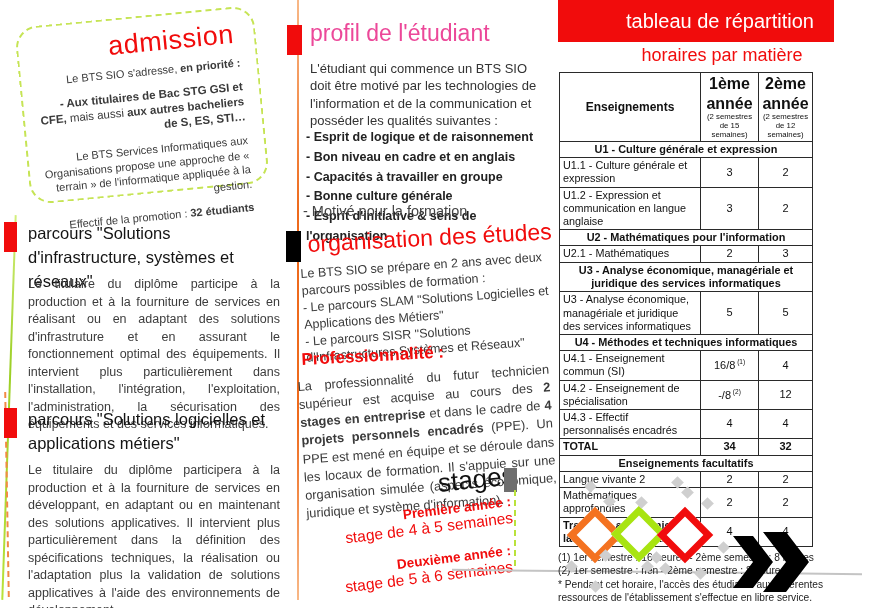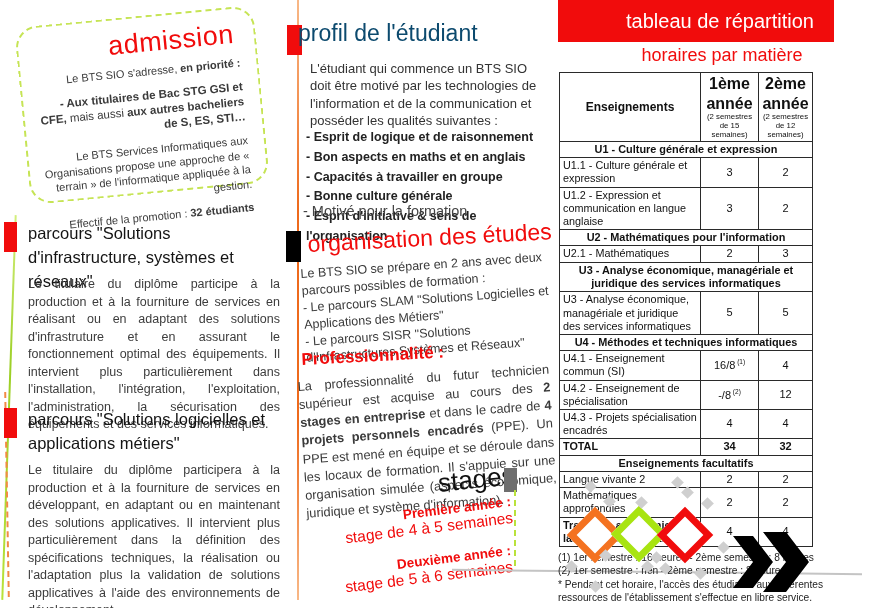--- a/index.html
+++ b/index.html
@@ -19,21 +19,21 @@
     background:linear-gradient(#d3ef7c,#9ccf26 40%,#b9e23c);transform:rotate(2deg);}
   .orange-dash-line{left:6px;top:392px;height:205px;width:0;border-left:2px dashed #f28a44;
     transform:rotate(-1deg);}
   .red-square{width:13px;height:30px;background:#f10c0c;}
   .sec-heading{left:28px;width:254px;font-size:16.5px;line-height:1.45;color:#141414;}
   .sec-body{left:28px;width:252px;font-size:12.5px;line-height:1.4;text-align:justify;color:#3c3c3c;}
 
   
   .orange-line-mid{left:297px;top:0;width:2px;height:600px;
     background:linear-gradient(#f8b887,#ee6a1c 35%,#ee6a1c 70%,#f8b887);}
-  #profil-title{left:298px;top:20px;font-size:23px;color:#0c4a6e;}
+  #profil-title{left:310px;top:20px;font-size:23px;color:#ec4899;}
   #profil-square{left:287px;top:25px;width:15px;height:30px;background:#f10c0c;}
   #profil-intro{left:310px;top:60px;width:238px;font-size:13px;line-height:1.34;color:#333;}
   #profil-bullets{left:306px;top:128px;width:245px;font-size:12.5px;font-weight:bold;
     line-height:1.58;color:#222;}
   #profil-motive{left:303px;top:203px;font-size:14.5px;color:#444;}
   #org-square{left:286px;top:231px;width:15px;height:31px;background:#000;}
   #org-title{left:307px;top:231px;font-size:23px;color:#f10c0c;transform:rotate(-3deg);
     transform-origin:left top;white-space:nowrap;}
   #org-body{left:300px;top:266px;width:250px;font-size:12.5px;line-height:1.35;color:#3a3a3a;
     transform:rotate(-4deg);transform-origin:left top;}
@@ -99,21 +99,21 @@
   <div class="abs sec-heading" style="top:408px;">parcours "Solutions logicielles et applications métiers"</div>
   <div class="abs sec-body" style="top:462px;">Le titulaire du diplôme participera à la production et à la fourniture de services en développant, en adaptant ou en maintenant des solutions applicatives. Il intervient plus particulièrement dans la définition des spécifications techniques, la réalisation ou l'adaptation plus la validation de solutions applicatives à l'aide des environnements de développement.</div>
 
   <div class="abs orange-line-mid"></div>
 
   <div class="abs" id="profil-square"></div>
   <div class="abs" id="profil-title">profil de l'étudiant</div>
   <div class="abs" id="profil-intro">L'étudiant qui commence un BTS SIO doit être motivé par les technologies de l'information et de la communication et posséder les qualités suivantes :</div>
   <div class="abs" id="profil-bullets">
       <div>- Esprit de logique et de raisonnement</div>
-      <div>- Bon aspects en maths et en anglais</div>
+      <div>- Bon niveau en cadre et en anglais</div>
       <div>- Capacités à travailler en groupe</div>
       <div>- Bonne culture générale</div>
       <div>- Esprit d'initiative &amp; sens de l'organisation</div>
     </div>
   <div class="abs" id="profil-motive">- Motivé pour la formation</div>
 
   <div class="abs" id="org-square"></div>
   <div class="abs" id="org-title">organisation des études</div>
   <div class="abs" id="org-body">
       <div>Le BTS SIO se prépare en 2 ans avec deux parcours possibles de formation :</div>
@@ -198,21 +198,21 @@
             <td class="lbl">U4.1 - Enseignement commun (SI)</td>
             <td class="val">16/8<sup> (1)</sup></td>
             <td class="val">4</td>
           </tr>
           <tr>
             <td class="lbl">U4.2 - Enseignement de spécialisation</td>
             <td class="val">-/8<sup> (2)</sup></td>
             <td class="val">12</td>
           </tr>
           <tr>
-            <td class="lbl">U4.3 - Projets spécialisation encadrés</td>
+            <td class="lbl">U4.3 - Effectif personnalisés encadrés</td>
             <td class="val">4</td>
             <td class="val">4</td>
           </tr>
           <tr>
             <td class="lbl-b">TOTAL</td>
             <td class="val tot">34</td>
             <td class="val tot">32</td>
           </tr>
           <tr>
             <td colspan="3" class="sec">Enseignements facultatifs</td>

